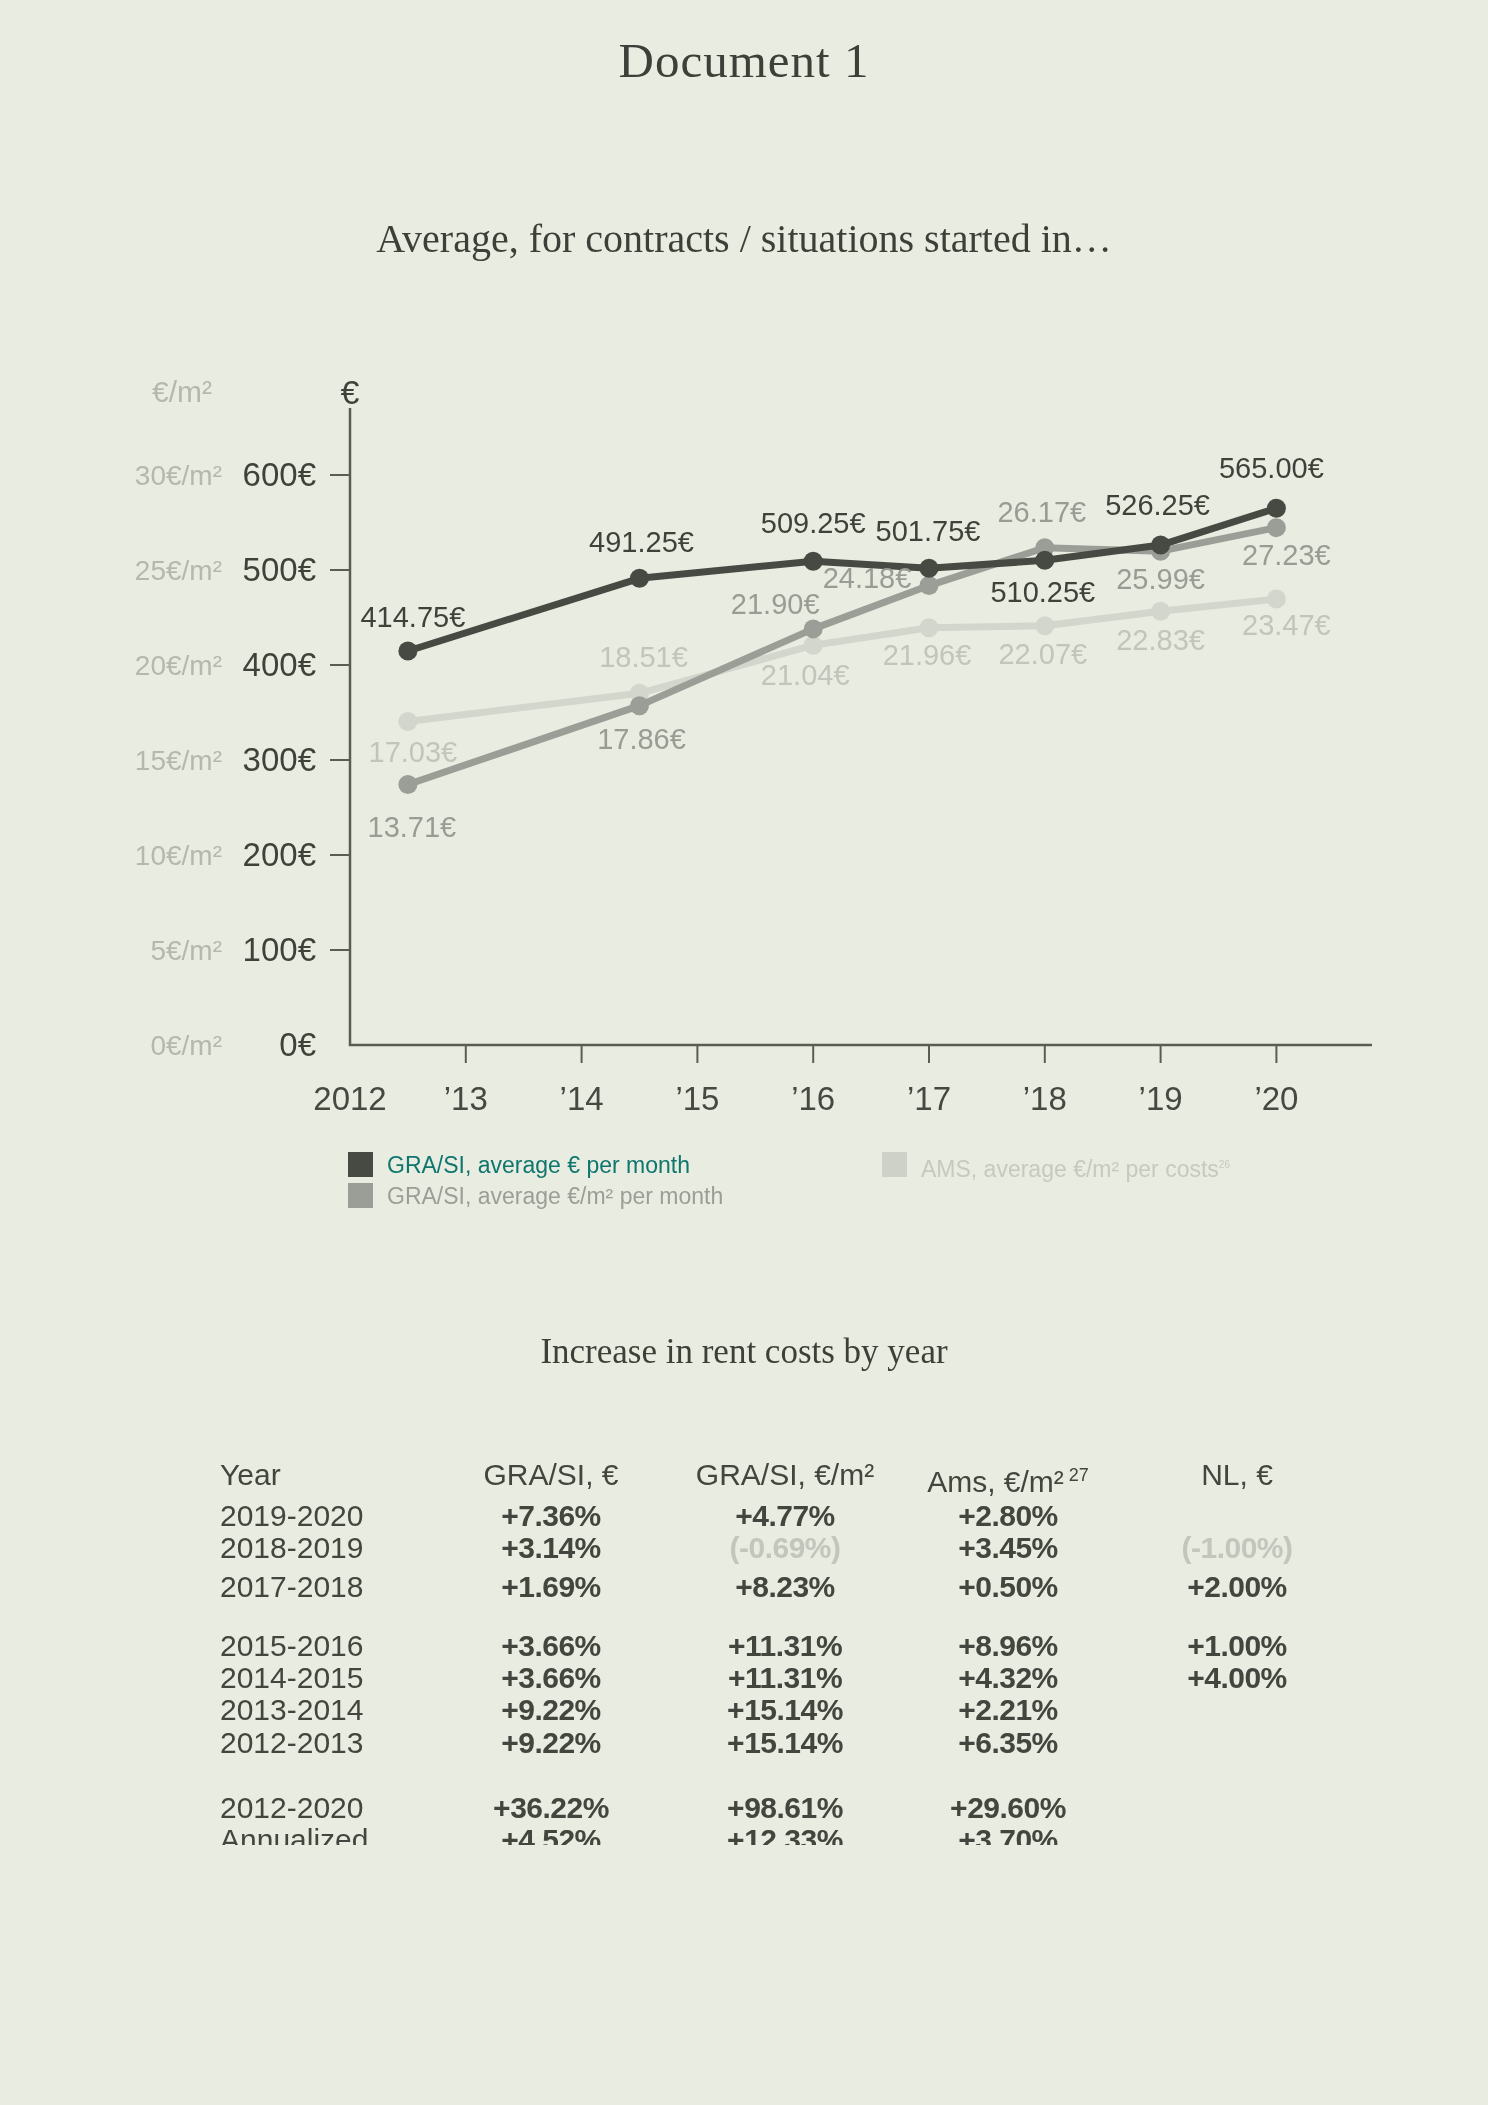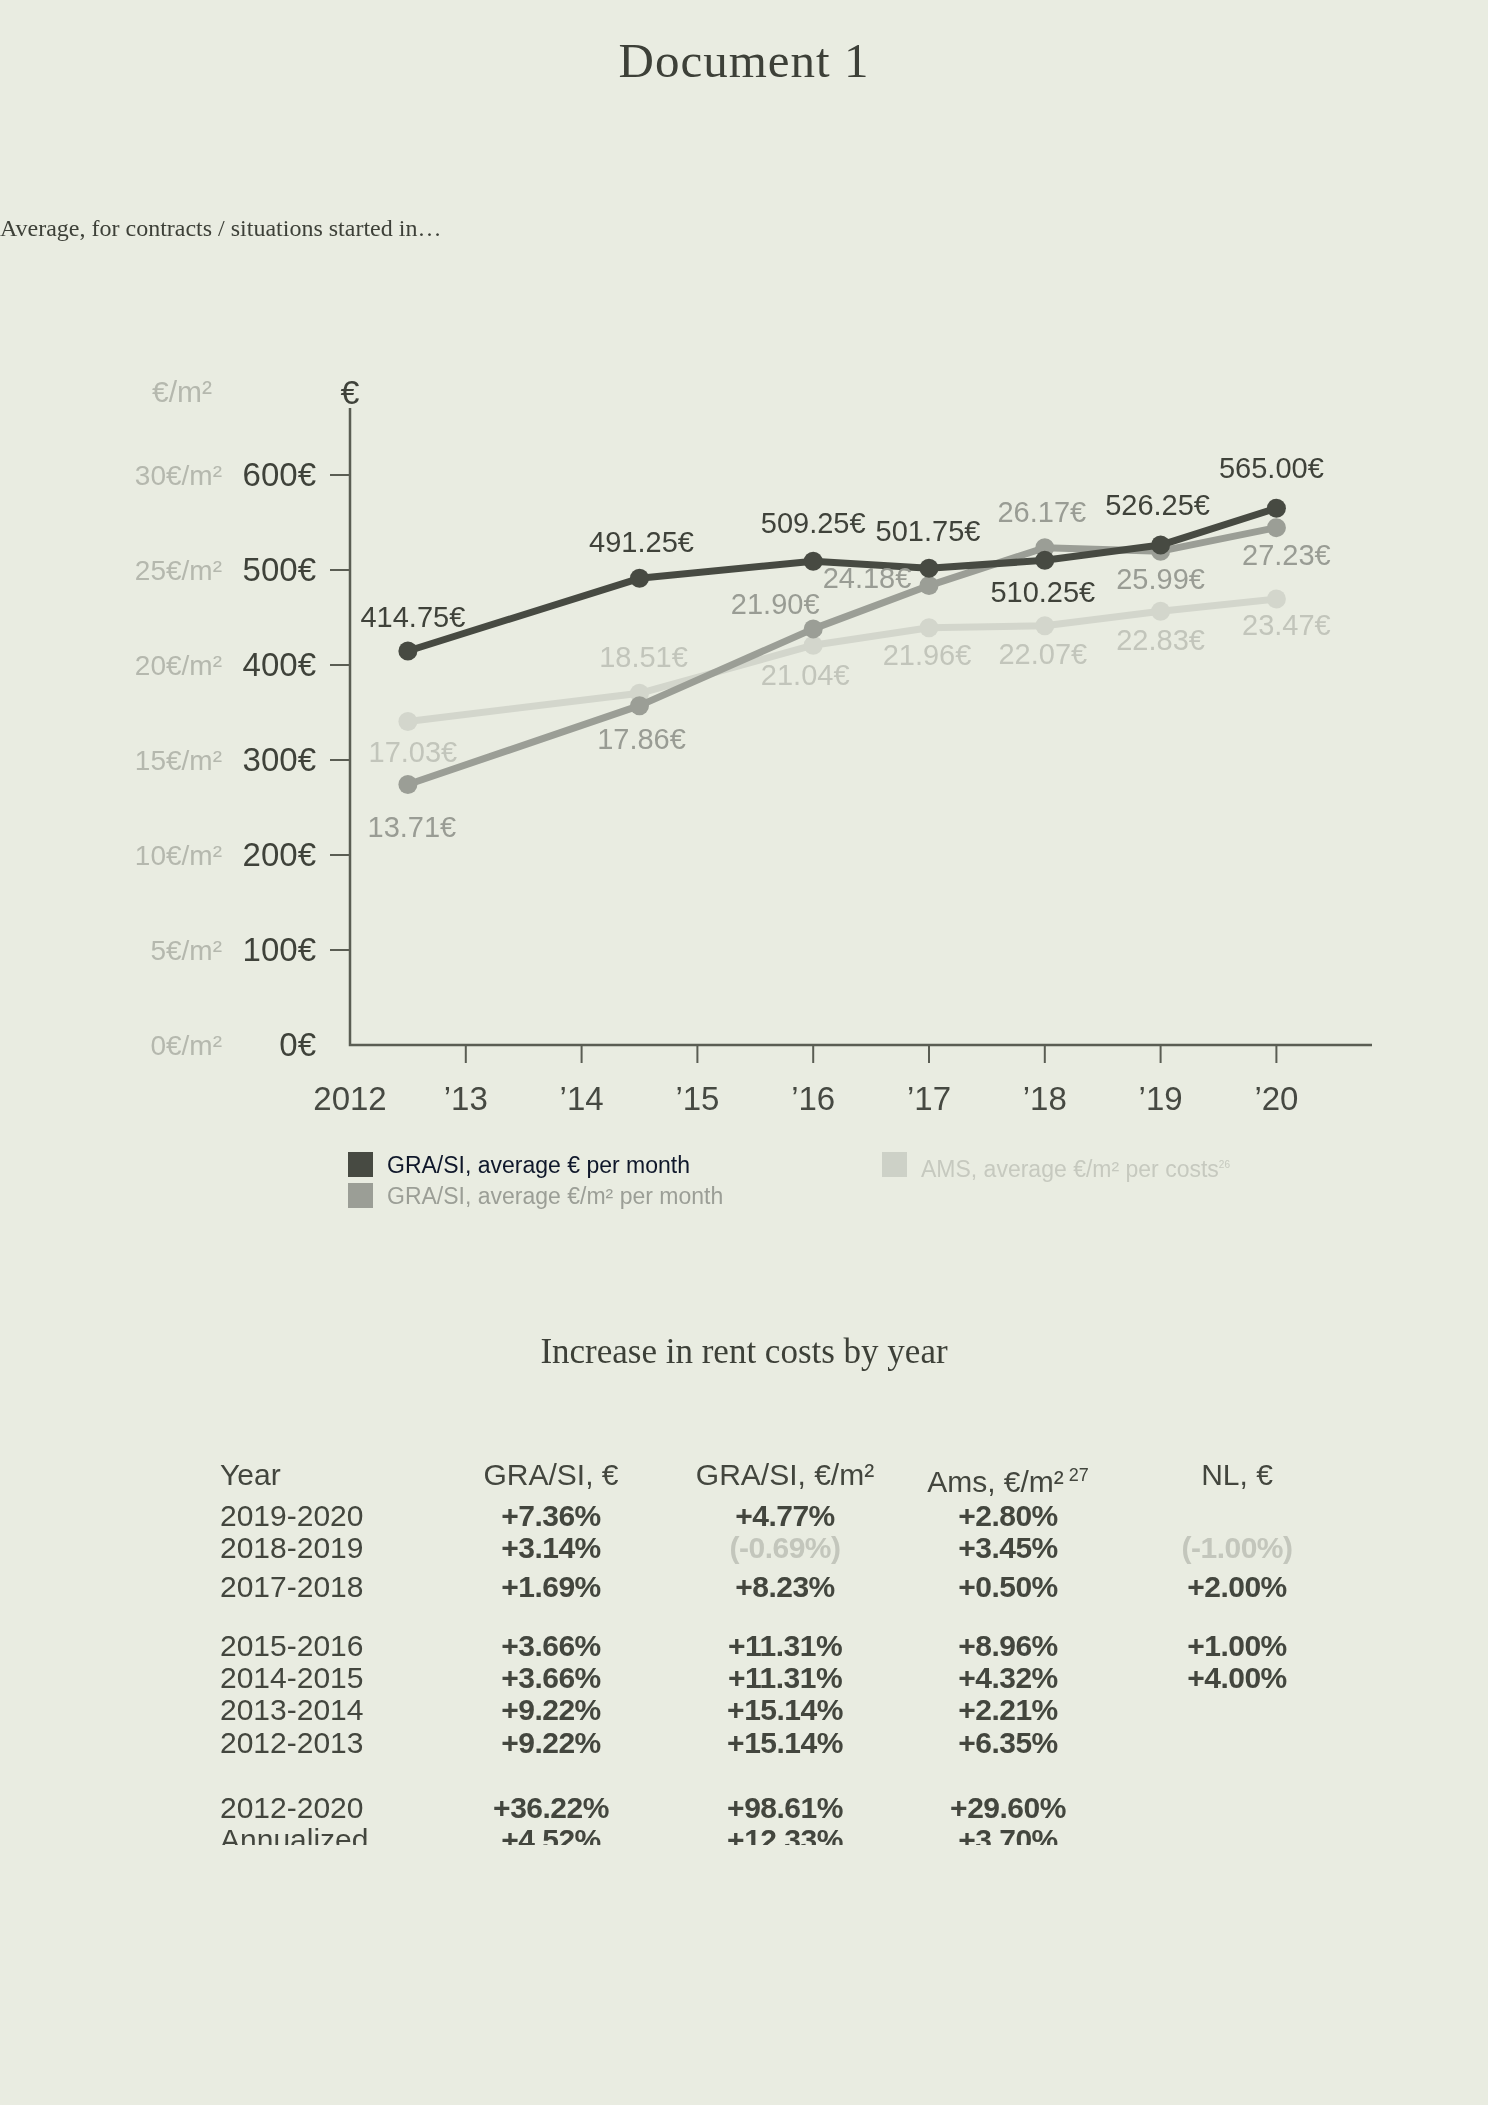--- a/index.html
+++ b/index.html
@@ -1,41 +1,41 @@
 <!DOCTYPE html>
 <html><head>
 <meta charset="utf-8">
 <style>
   html,body{margin:0;padding:0;}
   body{width:1488px;height:2105px;background:#e9ece1;font-family:"Liberation Sans","DejaVu Sans",sans-serif;}
   #page{position:relative;width:1488px;height:1845px;background:#e9ece1;overflow:hidden;}
   .serif{font-family:"Liberation Serif","DejaVu Serif",serif;color:#3d4038;}
   #doc-title{position:absolute;top:32px;left:0;width:100%;text-align:center;font-size:49px;letter-spacing:1px;}
-  #chart-subtitle{position:absolute;top:215px;left:0;width:100%;font-size:24px;}
+  #chart-subtitle{position:absolute;top:215px;left:0;width:100%;text-align:center;font-size:40px;}
   #table-title{position:absolute;top:1332px;left:0;width:100%;text-align:center;font-size:35px;}
   #page-number{position:absolute;top:2000px;left:0;width:100%;text-align:center;font-size:46px;}
   #chart-svg{position:absolute;left:0;top:360px;width:1488px;height:780px;}
   .axis{stroke:#5a5d53;stroke-width:2.5;fill:none;}
   .tick{stroke:#5a5d53;stroke-width:2;}
   .ylab-eur{font-size:33px;fill:#3f423a;}
   .ylab-m2{font-size:28px;fill:#b5b8ae;}
   .xlab{font-size:33px;fill:#464942;}
   .axhdr-eur{font-size:34px;fill:#3f423a;}
   .axhdr-m2{font-size:30px;fill:#b5b8ae;}
   .ptlab{font-size:29px;}
   
   .legend-item{position:absolute;height:26px;}
   .legend-swatch{position:absolute;left:0;top:0;width:25px;height:25px;}
   .legend-text{position:absolute;left:39px;top:0;font-size:23px;line-height:26px;white-space:nowrap;}
   .legend-text sup{font-size:10px;margin-top:36px;}
   #legend-gra-eur{left:348px;top:1152px;}
   #legend-gra-m2{left:348px;top:1183px;}
   #legend-ams{left:882px;top:1152px;}
   #legend-gra-eur .legend-swatch{background:#474a42;}
-  #legend-gra-eur .legend-text{color:#0f172a;}
+  #legend-gra-eur .legend-text{color:#0f766e;}
   #legend-gra-m2 .legend-swatch{background:#9b9e96;}
   #legend-gra-m2 .legend-text{color:#9b9e96;}
   #legend-ams .legend-swatch{background:#cdd1c7;}
   #legend-ams .legend-text{color:#c6c9bf;}
   
   #rent-table{position:absolute;left:150px;top:0;width:1190px;height:2105px;pointer-events:none;}
   .trow{position:absolute;left:0;width:1190px;height:34px;}
   .tcell{position:absolute;top:0;height:34px;font-size:30px;line-height:34px;color:#43463e;white-space:nowrap;}
   .tcell.c0{left:70px;width:230px;text-align:left;font-weight:400;}
   .tcell.c1{left:301px;width:200px;text-align:center;}

